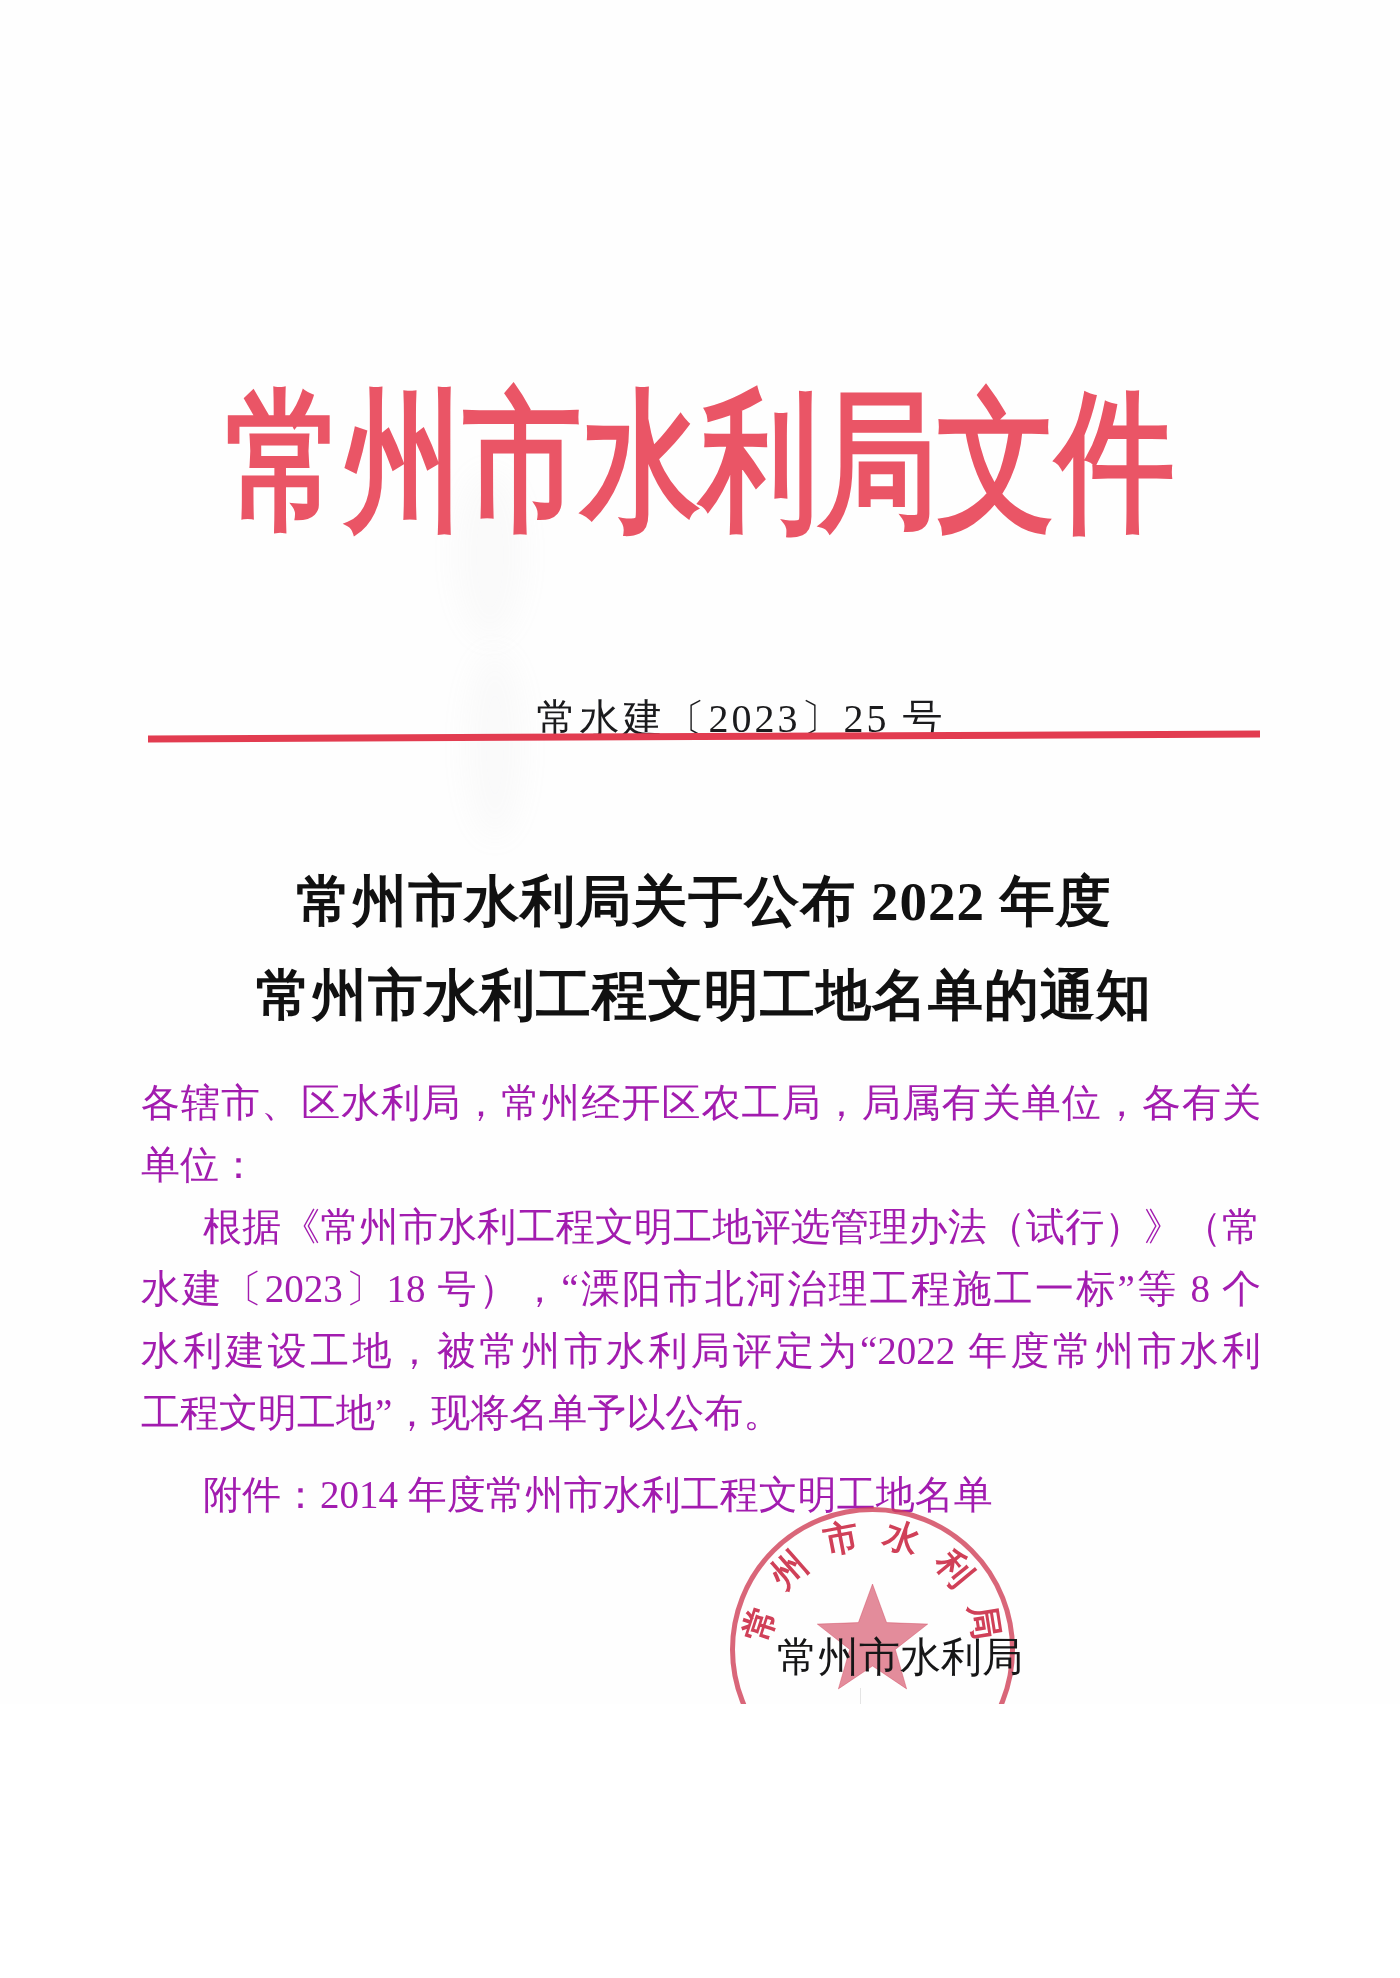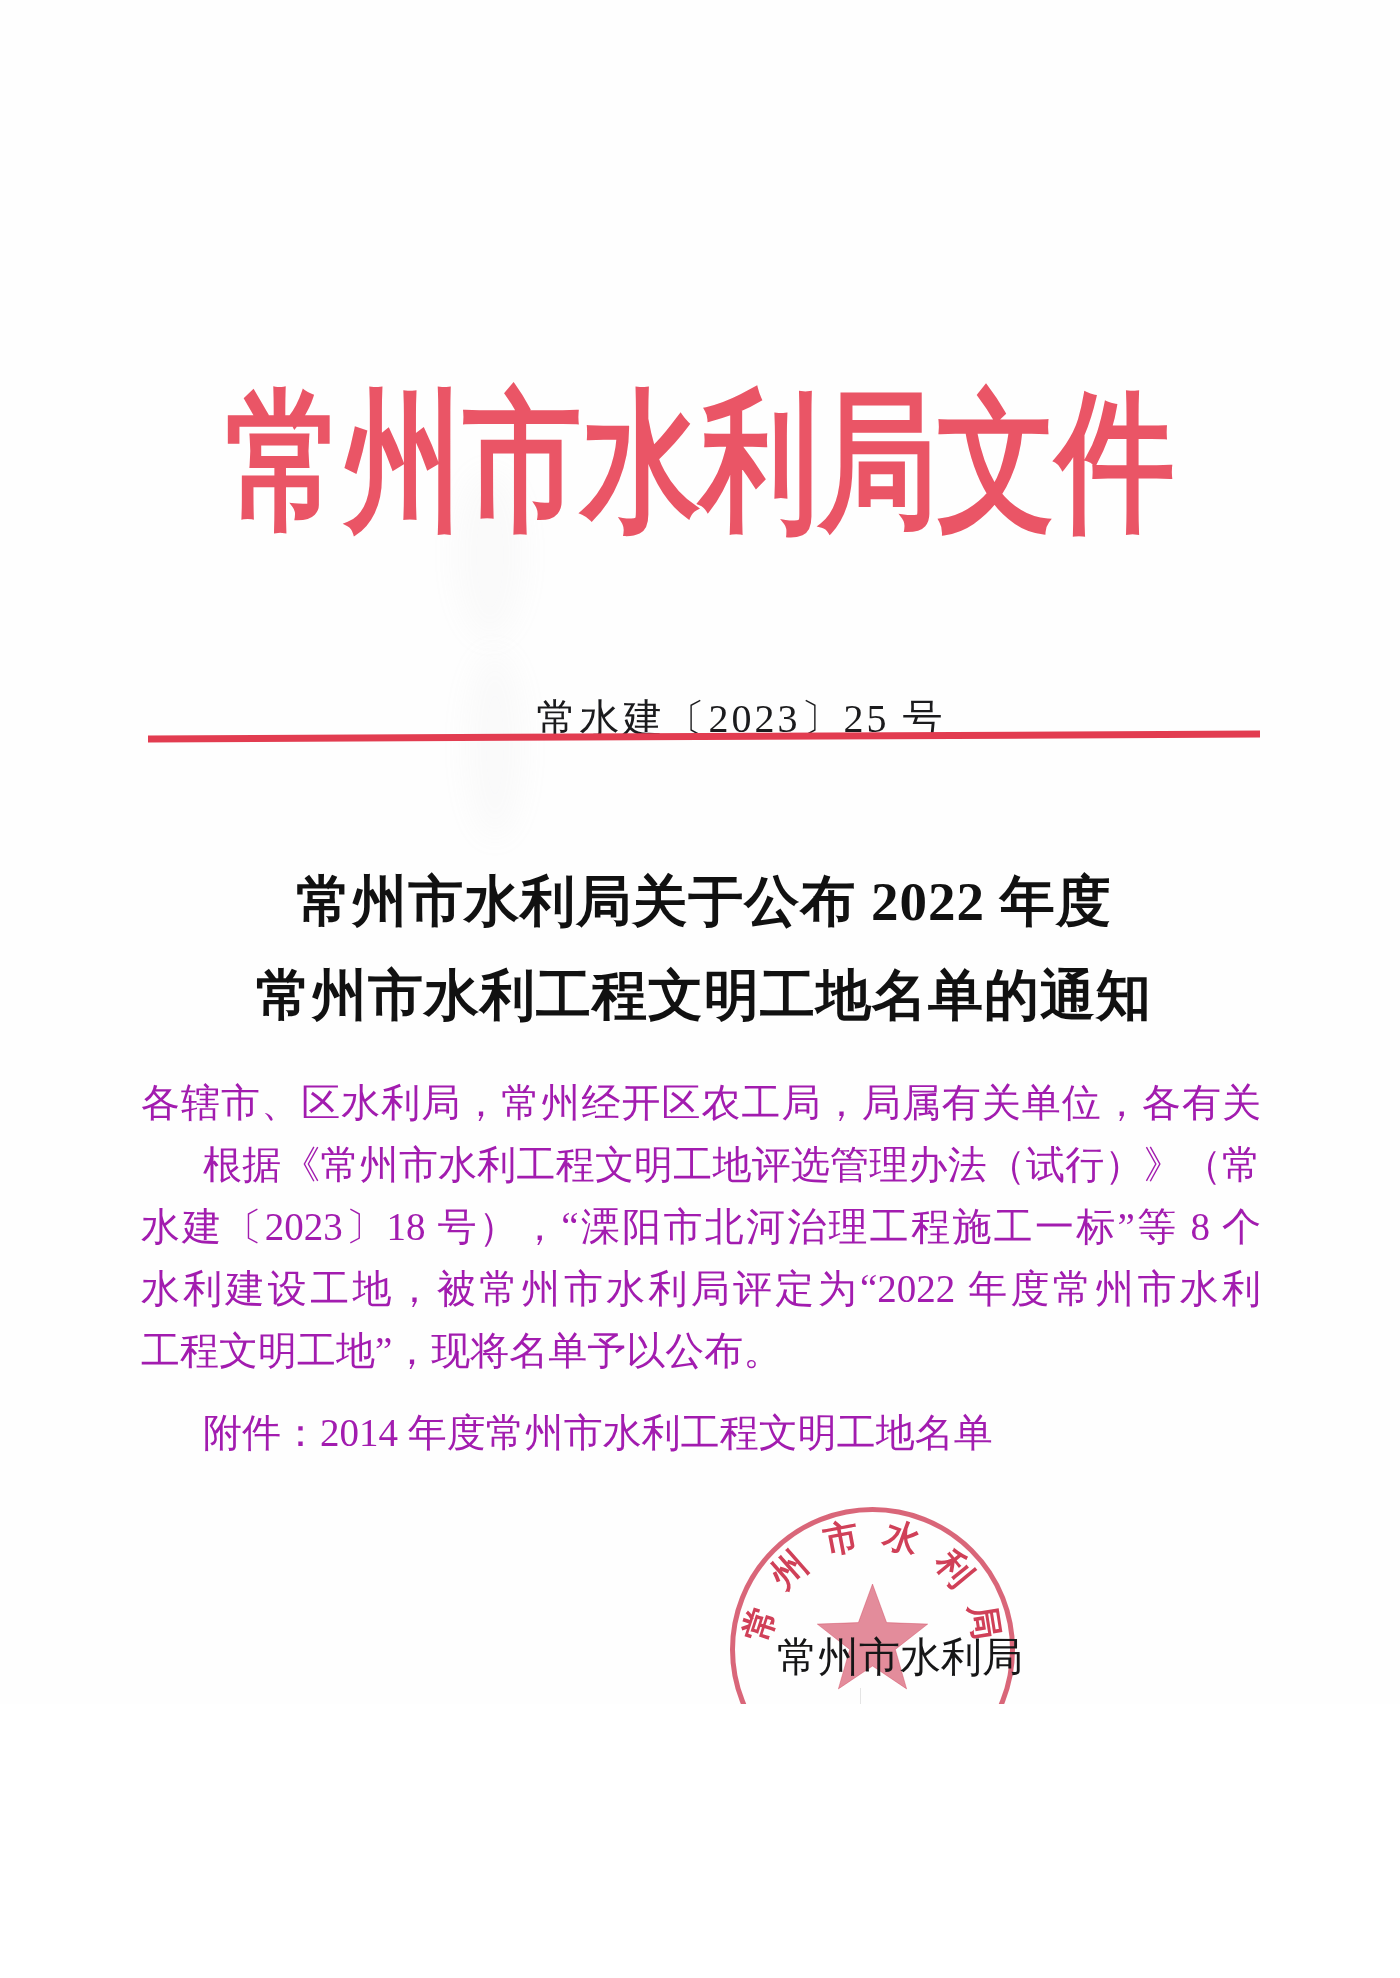--- a/index.html
+++ b/index.html
@@ -176,20 +176,21 @@
 
   <div class="red-rule"></div>
 
   <div class="notice-title">
     <div>常州市水利局关于公布 2022 年度</div>
     <div>常州市水利工程文明工地名单的通知</div>
   </div>
 
   <div class="body-block">
     <div class="bline jfull">各辖市、区水利局，常州经开区农工局，局属有关单位，各有关</div>
+    <div class="bline jlast">单位：</div>
     <div class="bline jfull ind">根据《常州市水利工程文明工地评选管理办法（试行）》（常</div>
     <div class="bline jfull">水建〔2023〕18 号），“溧阳市北河治理工程施工一标”等 8 个</div>
     <div class="bline jfull">水利建设工地，被常州市水利局评定为“2022 年度常州市水利</div>
     <div class="bline jlast">工程文明工地”，现将名单予以公布。</div>
     <div class="attachment-line">附件：2014 年度常州市水利工程文明工地名单</div>
   </div>
 
   <div class="seal">
     <svg viewBox="0 0 295 295" xmlns="http://www.w3.org/2000/svg">
       <circle cx="147.5" cy="147.5" r="140" fill="none" stroke="#d04058" stroke-width="5" stroke-opacity="0.8"></circle>

